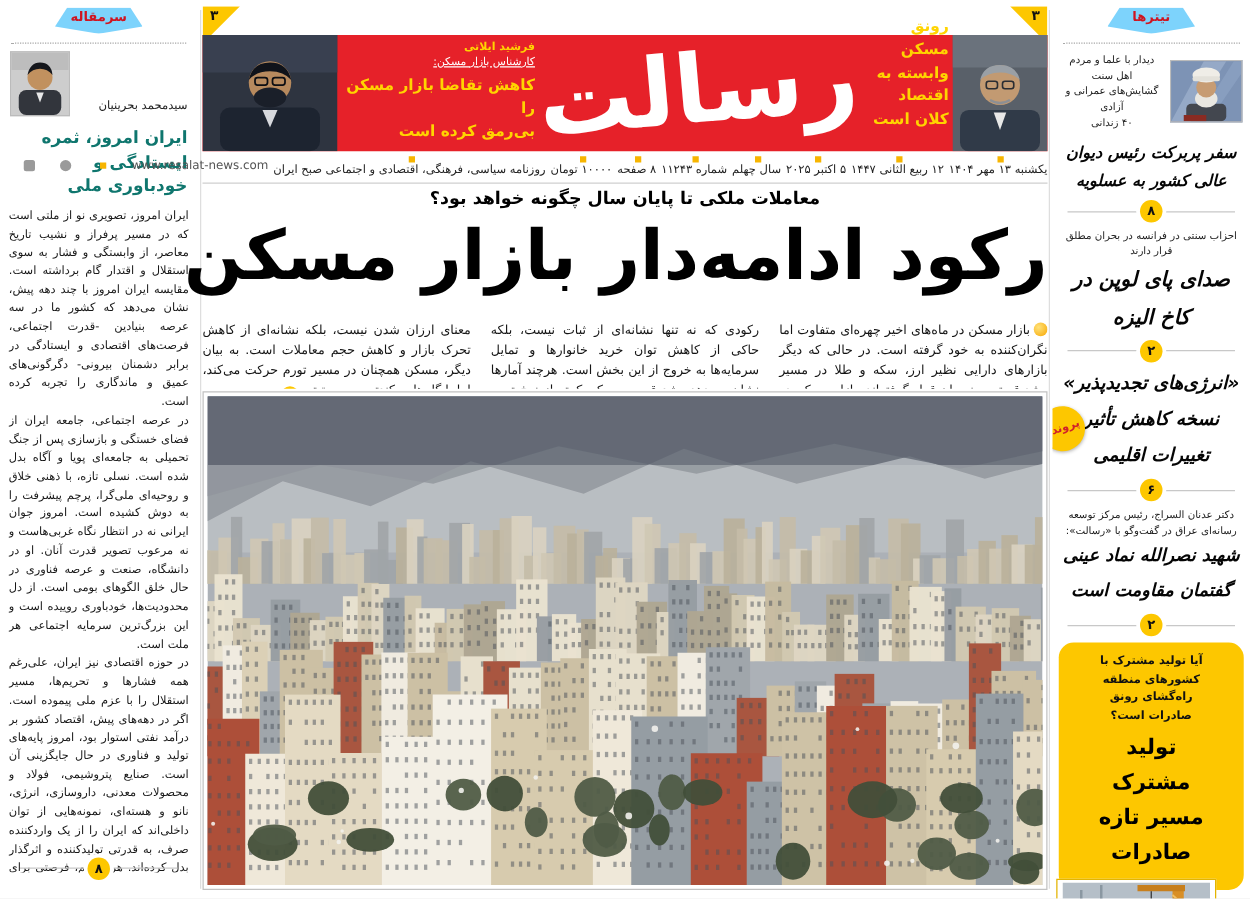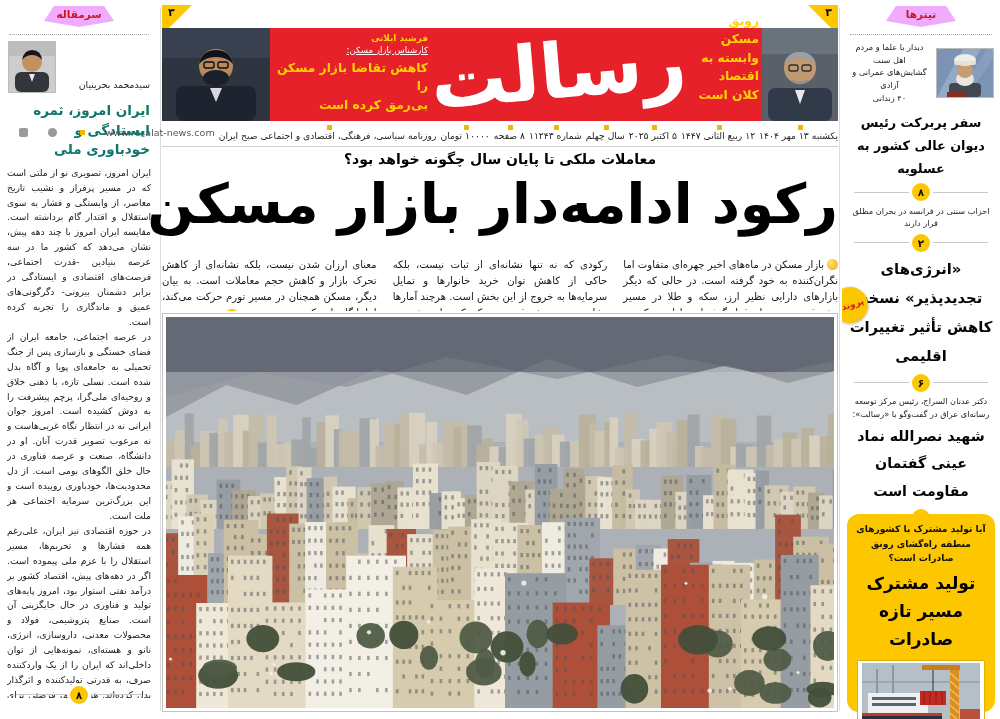--- a/index.html
+++ b/index.html
@@ -2,21 +2,21 @@
 <html dir="rtl" lang="fa"><head>
 <meta charset="utf-8">
 <style>
   html,body{margin:0;padding:0;background:#e9e9e9;}
   .page{position:relative;width:1000px;height:719px;margin:0 auto;background:#fff;overflow:hidden;
         font-family:"DejaVu Sans",sans-serif;direction:rtl;color:#111;}
   .vr{position:absolute;top:8px;bottom:8px;width:1px;background:#dedede;}
   .vr.l{left:160px;}.vr.r{right:160px;}
 
   
-  .tab{width:70px;height:21px;margin:6px auto 0;background:#f0abfc;color:#cf1420;font-weight:bold;
+  .tab{width:70px;height:21px;margin:6px auto 0;background:#7dd3fc;color:#cf1420;font-weight:bold;
        font-size:10.5px;text-align:center;line-height:17px;
        clip-path:polygon(14% 0,86% 0,100% 72%,50% 100%,0 72%);}
   .dotline{border-top:1px dotted #a8a8a8;margin:7px 2px 0;}
   .sep{height:1px;background:#c8c8c8;position:relative;margin:12px 6px;}
   .pg{position:absolute;left:50%;top:50%;transform:translate(-50%,-50%);width:18px;height:18px;border-radius:50%;
       background:#fdc700;display:flex;align-items:center;justify-content:center;font-size:10.5px;font-weight:bold;
       box-shadow:0 0 0 3px #fff;color:#111;}
 
   
   .ed-col{position:absolute;left:0;top:0;width:158px;height:719px;padding:0 7px;box-sizing:border-box;}
@@ -27,33 +27,33 @@
   .ed-body{font-size:9.15px;line-height:1.63;text-align:justify;height:532px;overflow:hidden;color:#171717;}
   .ed-body p{margin:0;}
   .ed-foot{position:absolute;left:10px;right:10px;bottom:12px;}
 
   
   .hl-col{position:absolute;right:0;top:0;width:158px;height:719px;padding:0 6px;box-sizing:border-box;overflow:hidden;}
   .krow{display:flex;gap:5px;align-items:center;margin-top:6px;}
   .krow .klines{flex:1;font-size:8.2px;line-height:1.55;text-align:center;color:#222;}
   .klines span{display:block;}
   .hl-photo{width:56px;height:48px;border:1px solid #bbb;flex:none;background:#7d93b5;}
-  .hl-title{font-weight:900;text-align:center;color:#050505;}
+  .hl-title{font-weight:900;text-align:center;color:#050505;font-style:italic;}
   .t1{font-size:12.8px;line-height:1.8;margin:6px 0 2px;}
   .t2{font-size:16.5px;line-height:1.8;margin:2px 0;}
   .t3{font-size:14.8px;line-height:1.95;margin:2px 0;}
   .t4{font-size:14.2px;line-height:1.95;margin:2px 0;}
   .t5{font-size:12.8px;line-height:1.8;margin:2px 0;}
   .hl-kick{font-size:8.2px;text-align:center;color:#222;line-height:1.55;margin-top:6px;}
   .hl3{position:relative;}
   .badge{position:absolute;left:-16px;top:32px;width:36px;height:36px;border-radius:50%;background:#fdc700;
          color:#d0202a;font-size:9px;font-weight:bold;display:flex;align-items:center;justify-content:center;
          transform:rotate(-18deg);box-shadow:0 1px 3px rgba(0,0,0,.3);}
   .ybox{position:absolute;left:5px;right:5px;top:514px;bottom:7px;background:#fdc700;border-radius:12px;
-        padding:8px 7px 5px;box-sizing:border-box;text-align:center;}
+        padding:8px 22px 5px;box-sizing:border-box;text-align:center;}
   .yk{font-size:9.2px;font-weight:bold;line-height:1.6;color:#111;}
   .yt{font-size:17px;font-weight:900;line-height:1.65;margin-top:3px;color:#000;}
   .yphoto{margin:7px auto 5px;width:122px;height:92px;background:#fff;padding:2px;border:1px solid #e3b400;}
 
   
   .center{position:absolute;left:162px;right:162px;top:0;height:719px;}
   .mast{position:absolute;left:0;right:0;top:28px;height:93px;background:#e62129;}
   .logo{position:absolute;left:285px;right:152px;top:-16px;height:110px;color:#fff;font-size:76px;font-weight:bold;
         text-align:center;line-height:118px;transform:rotate(-5deg);}
   .promoL{position:absolute;left:0;top:0;width:274px;height:93px;display:flex;direction:ltr;}
@@ -150,20 +150,21 @@
         <span>گشایش‌های عمرانی و آزادی</span>
         <span>۴۰ زندانی</span>
       </span>
     </div>
     <div class="hl-title t1">سفر پربرکت رئیس دیوان عالی کشور به عسلویه</div>
     <div class="sep">
         <span class="pg">۸</span>
       </div>
 
     <div class="hl-kick">احزاب سنتی در فرانسه در بحران مطلق قرار دارند</div>
+    <div class="hl-title t2">صدای پای لوپن در کاخ الیزه</div>
     <div class="sep">
         <span class="pg">۲</span>
       </div>
 
     <div class="hl3">
       <div class="badge">پرونده</div>
       <div class="hl-title t3">«انرژی‌های تجدیدپذیر» نسخه کاهش تأثیر تغییرات اقلیمی</div>
     </div>
     <div class="sep">
         <span class="pg">۶</span>

